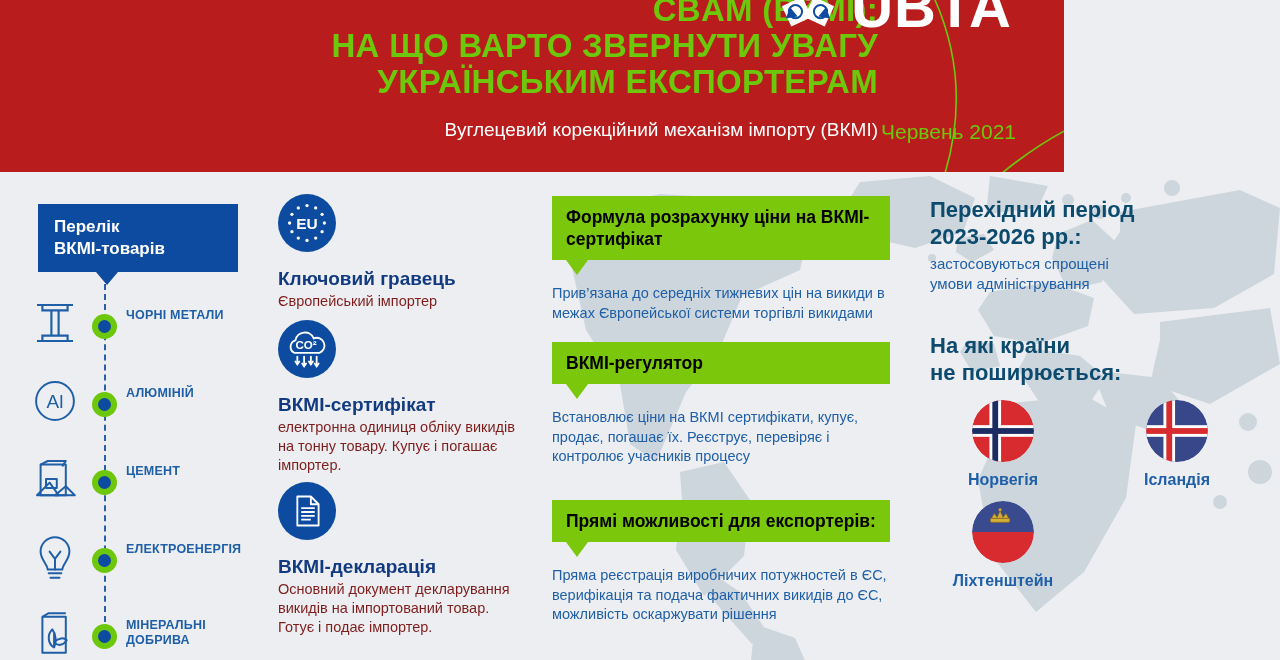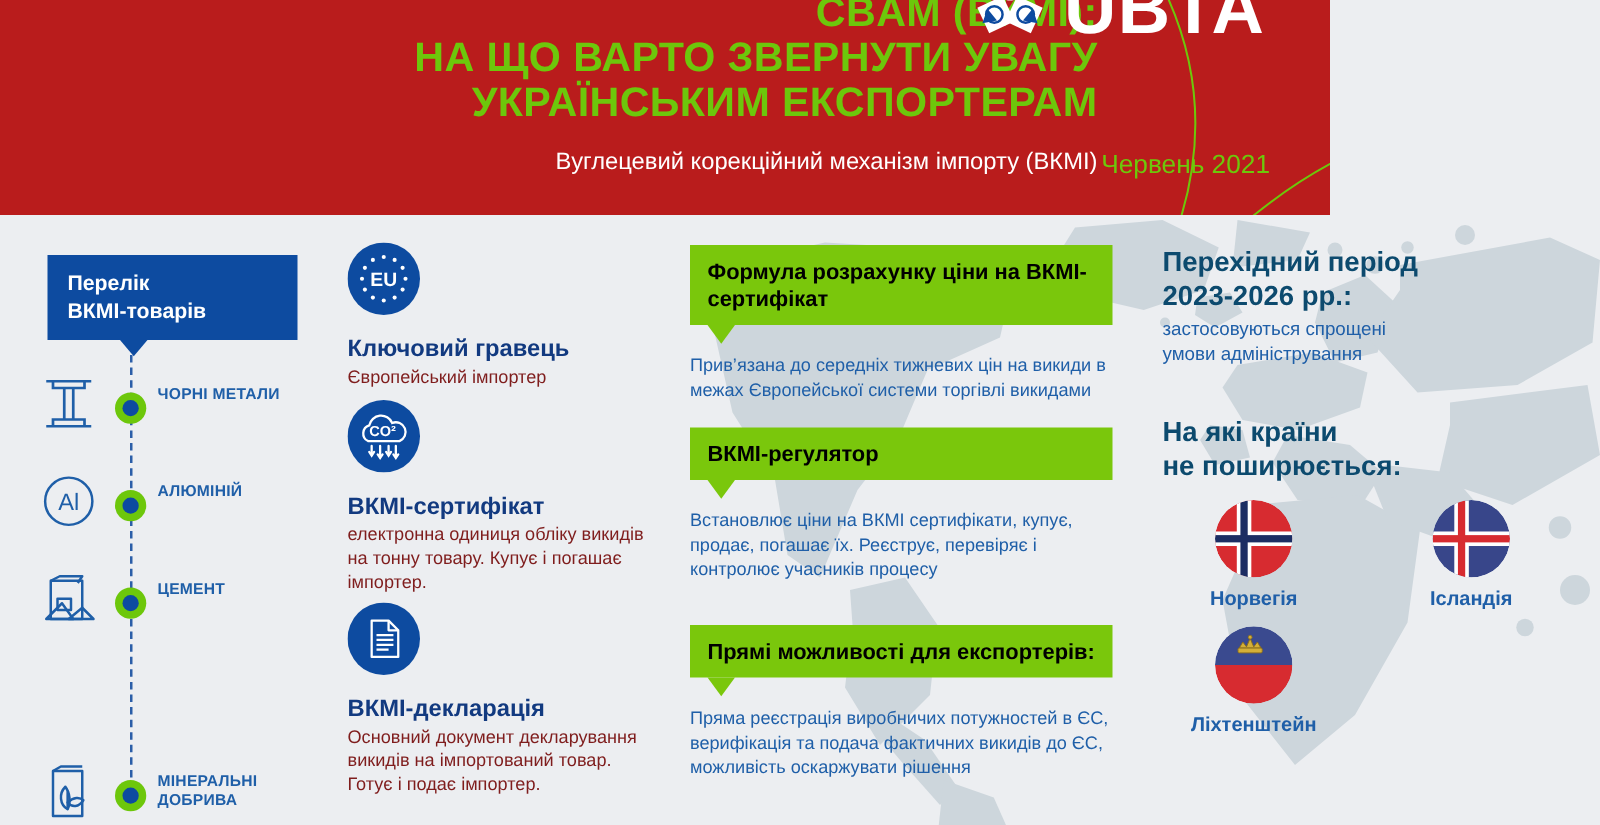--- a/index.html
+++ b/index.html
@@ -269,20 +269,33 @@
           <path d="M10 48 l14 -14 10 14z"></path>
           <path d="M30 48 l12 -10 10 10z"></path>
         </g>
       </svg>
       <span class="li-dot">
           <i></i>
         </span>
       <span class="li-label">ЦЕМЕНТ</span>
     </div>
 
+    <div class="list-item" style="top:356px">
+      <svg class="li-icon" viewBox="0 0 60 60">
+        <g fill="none" stroke="#1f5fa8" stroke-width="2.2" stroke-linecap="round">
+          <path d="M30 8 a16 16 0 0 1 16 16 c0 9 -7 13 -8 20 h-16 c-1 -7 -8 -11 -8 -20 a16 16 0 0 1 16 -16z"></path>
+          <path d="M23 48 h14 M25 53 h10"></path>
+          <path d="M24 24 l6 8 6 -8 M30 32 v12"></path>
+        </g>
+      </svg>
+      <span class="li-dot">
+          <i></i>
+        </span>
+      <span class="li-label">ЕЛЕКТРОЕНЕРГІЯ</span>
+    </div>
 
     <div class="list-item" style="top:432px">
       <svg class="li-icon" viewBox="0 0 60 60">
         <g fill="none" stroke="#1f5fa8" stroke-width="2.2" stroke-linejoin="round">
           <path d="M16 12 h26 v40 h-26 z"></path>
           <path d="M16 12 l7 -4 h19"></path>
           <path d="M29 46 c-7 -4 -8 -14 -2 -20 4 5 5 14 2 20z"></path>
           <path d="M29 40 c5 -5 11 -5 14 -2 -4 6 -10 7 -14 2z"></path>
           <path d="M29 46 v-16"></path>
         </g>

